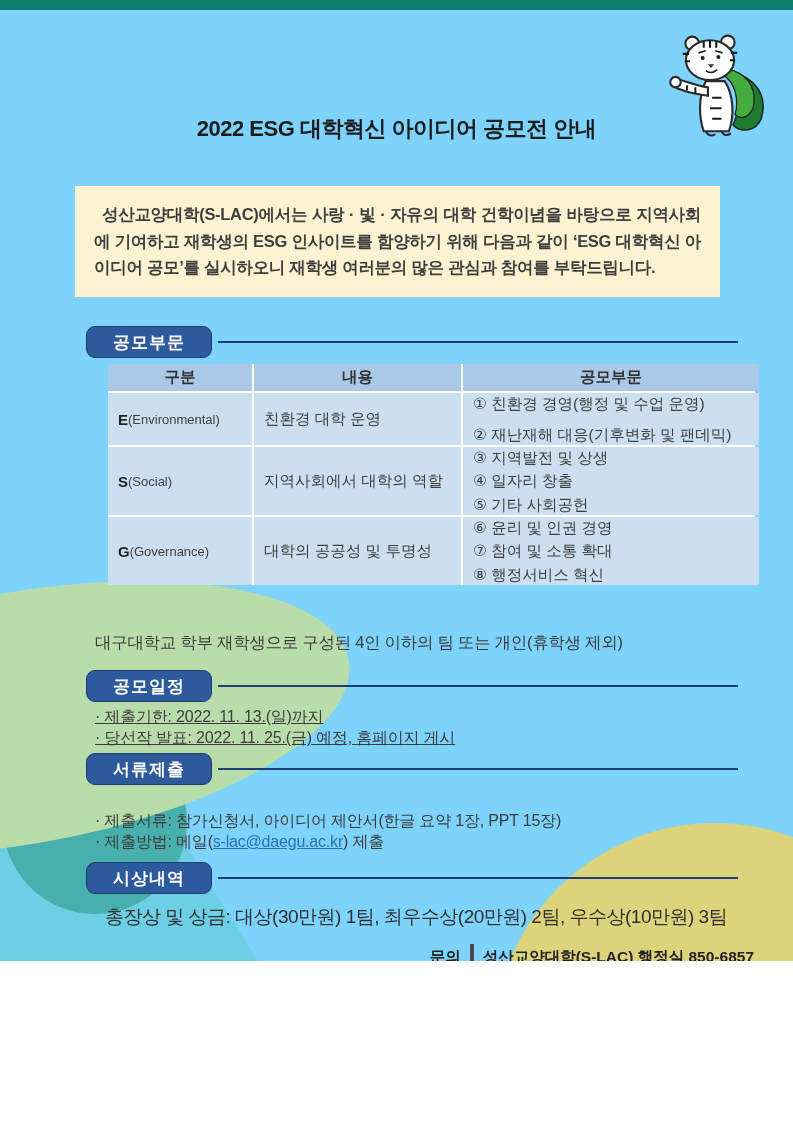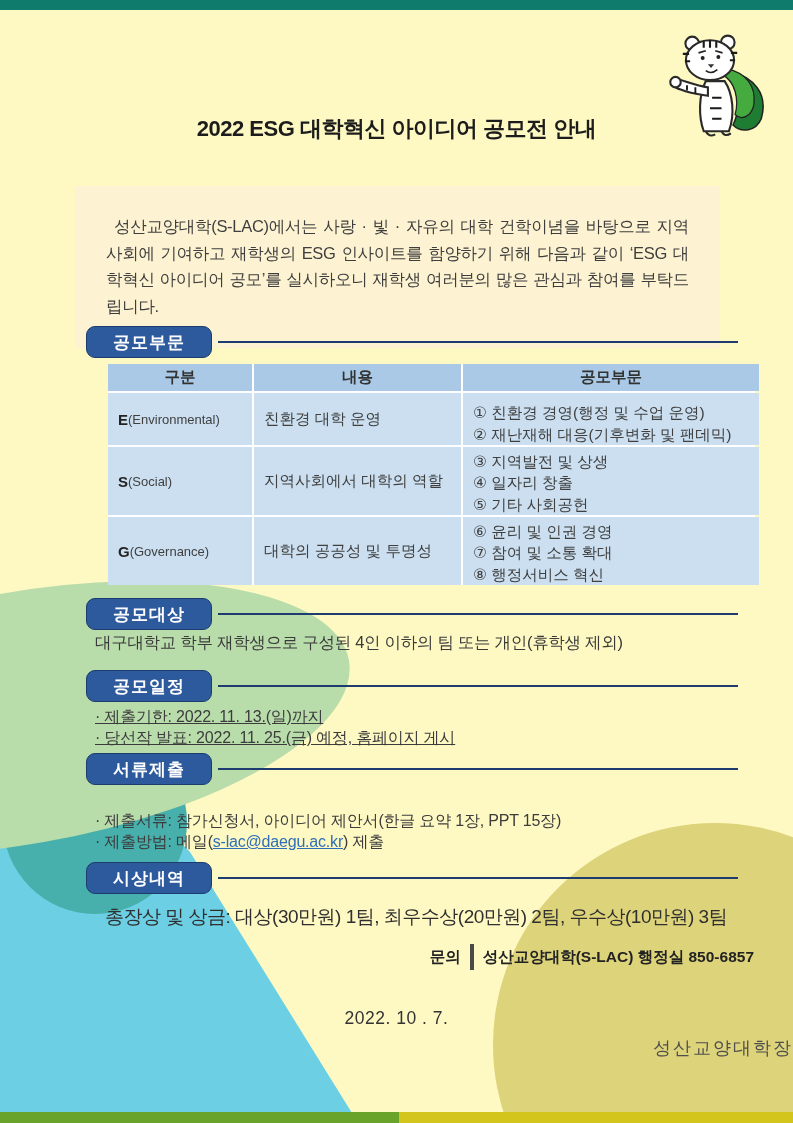--- a/index.html
+++ b/index.html
@@ -1,30 +1,30 @@
 <!DOCTYPE html>
 <html><head>
 <meta charset="utf-8">
 <style>
   html,body{margin:0;padding:0;background:#ffffff;}
   body{font-family:"Liberation Sans","DejaVu Sans",sans-serif;}
-  .page{position:relative;width:793px;height:1123px;margin:0 auto;background:#fef9c3;overflow:hidden;}
+  .page{position:relative;width:793px;height:961px;margin:0 auto;background:#7dd3fc;overflow:hidden;}
   .bg-decor{position:absolute;left:0;top:0;width:793px;height:1123px;z-index:0;}
   .content{position:absolute;left:0;top:0;width:793px;height:1123px;z-index:1;}
 
   .top-bar{position:absolute;left:0;top:0;width:793px;height:10px;background:#0e7b6d;}
 
   .mascot{position:absolute;top:33px;right:14px;width:115px;height:115px;}
 
   .doc-title{position:absolute;left:0;top:114px;width:100%;text-align:center;
     font-size:22px;font-weight:700;color:#1c1c1c;letter-spacing:-0.5px;}
 
   .intro-box{position:absolute;left:75px;top:186px;width:645px;box-sizing:border-box;
     background:#fdf3d2;padding:15px 19px 16px 19px;}
-  .intro-box p{margin:12px;font-size:16.5px;font-weight:400;color:#3e3e3e;line-height:1.62;
+  .intro-box p{margin:0;font-size:16.5px;font-weight:700;color:#3e3e3e;line-height:1.62;
     text-align:justify;text-indent:8px;letter-spacing:-0.3px;}
 
   .badge-row{position:absolute;left:86px;right:55px;display:flex;align-items:center;height:32px;}
   .badge{width:126px;height:32px;box-sizing:border-box;background:#2d5a9d;border:1px solid #1c3c6e;
     border-radius:9px;color:#ffffff;font-size:17px;font-weight:700;display:flex;
     align-items:center;justify-content:center;letter-spacing:1px;flex:0 0 auto;}
   .badge-line{flex:1 1 auto;border-top:2px solid #1f3c70;margin-left:6px;}
 
   .r-fields{top:326px;}
   .r-target{top:598px;}
@@ -32,21 +32,21 @@
   .r-documents{top:753px;}
   .r-awards{top:862px;}
 
   .esg-table{position:absolute;left:75px;top:364px;width:647px;display:grid;
     grid-template-columns:144px 207px 296px;grid-template-rows:27px 52px 68px 68px;
     gap:2px;background:#ffffff;margin-left:33px;}
   .th{background:#a9c9e6;display:flex;align-items:center;justify-content:center;
     font-size:15.5px;font-weight:700;color:#323232;}
   .td{background:#cbdff0;display:flex;align-items:center;box-sizing:border-box;
     padding-left:10px;font-size:15.5px;color:#3f3f3f;}
-  .td.items{flex-direction:column;align-items:flex-start;justify-content:flex-end;line-height:1.38;}
+  .td.items{flex-direction:column;align-items:flex-start;justify-content:space-between;line-height:1.38;}
   .cat-letter{font-weight:700;color:#222;font-size:15px;}
   .cat-paren{font-size:13px;color:#3f3f3f;}
 
   .plain-line{position:absolute;left:95px;font-size:16.5px;color:#3a3a3a;font-weight:500;letter-spacing:-0.3px;}
   .l-target{top:632px;}
   .list-block{position:absolute;left:95px;font-size:16px;color:#3c3c3c;line-height:21px;letter-spacing:-0.2px;}
   .l-schedule{top:706px;text-decoration:underline;}
   .l-documents{top:810px;}
   .email-link{color:#2e6fb7;text-decoration:underline;}
 
@@ -153,24 +153,20 @@
           <span class="cat-paren">(Governance)</span>
       </div>
       <div class="td">대학의 공공성 및 투명성</div>
       <div class="td items">
         <span>⑥ 윤리 및 인권 경영</span>
         <span>⑦ 참여 및 소통 확대</span>
         <span>⑧ 행정서비스 혁신</span>
       </div>
     </div>
 
-    <div class="badge-row r-target">
-      <div class="badge">공모대상</div>
-      <div class="badge-line"></div>
-    </div>
     <div class="plain-line l-target">대구대학교 학부 재학생으로 구성된 4인 이하의 팀 또는 개인(휴학생 제외)</div>
 
     <div class="badge-row r-schedule">
       <div class="badge">공모일정</div>
       <div class="badge-line"></div>
     </div>
     <div class="list-block l-schedule">
       <div>· 제출기한: 2022. 11. 13.(일)까지</div>
       <div>· 당선작 발표: 2022. 11. 25.(금) 예정, 홈페이지 게시</div>
     </div>

